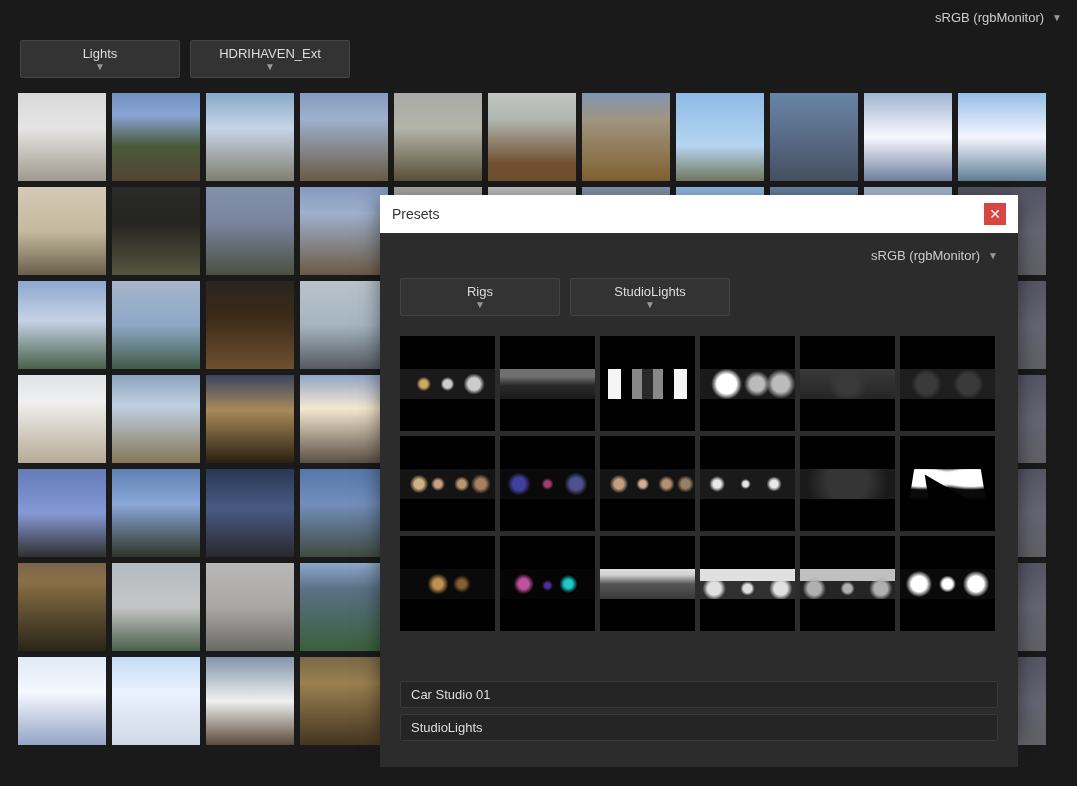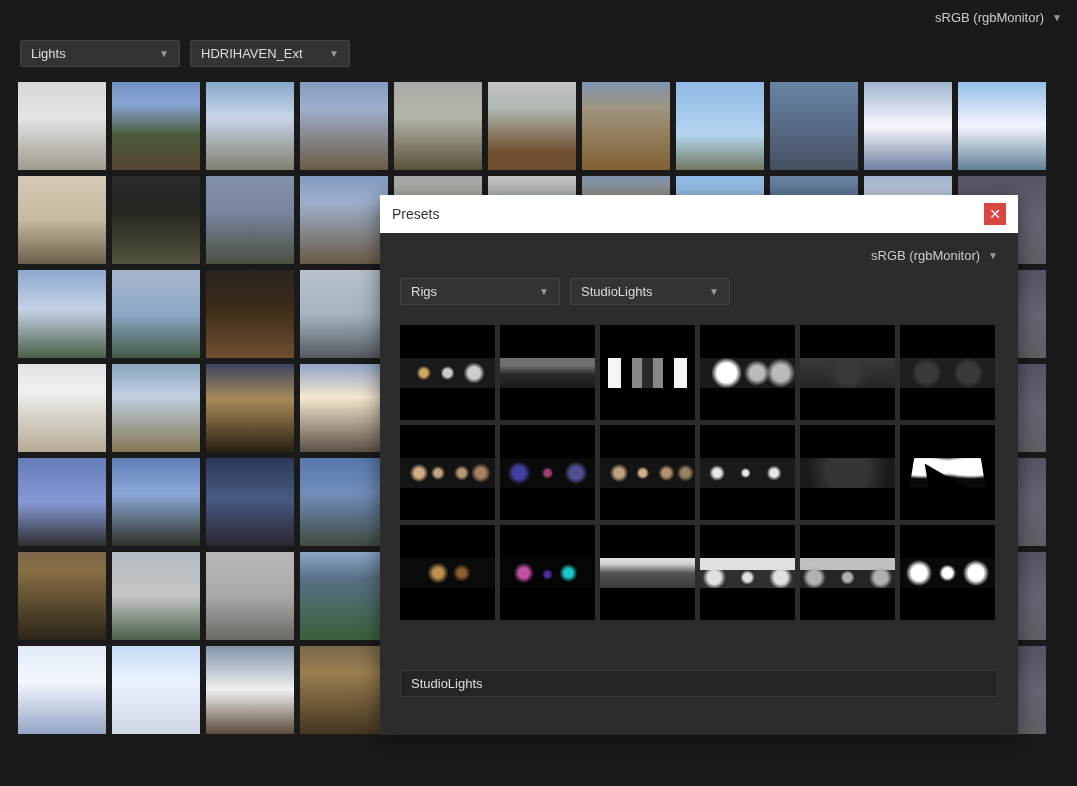--- a/index.html
+++ b/index.html
@@ -37,20 +37,21 @@
       background: #333;
       border: 1px solid #444;
       padding: 5px 10px;
       display: flex;
       justify-content: space-between;
       align-items: center;
       min-width: 160px;
       cursor: pointer;
       color: #ddd;
       border-radius: 2px;
+      flex-direction: column;
     }
     .thumb-grid {
       padding: 5px 18px;
       display: grid;
       grid-template-columns: repeat(11, 88px);
       gap: 6px;
     }
     .thumb {
       width: 88px;
       height: 88px;
@@ -381,16 +382,19 @@
           <div class="studio s16"></div>
         </div>
       <div class="preset-thumb">
           <div class="studio s17"></div>
         </div>
       <div class="preset-thumb">
           <div class="studio s18"></div>
         </div>
     </div>
     <div class="info-row">
+      <span>Car Studio 01</span>
+    </div>
+    <div class="info-row">
       <span>StudioLights</span>
     </div>
   </div>
 </div>
 
 </body></html>

